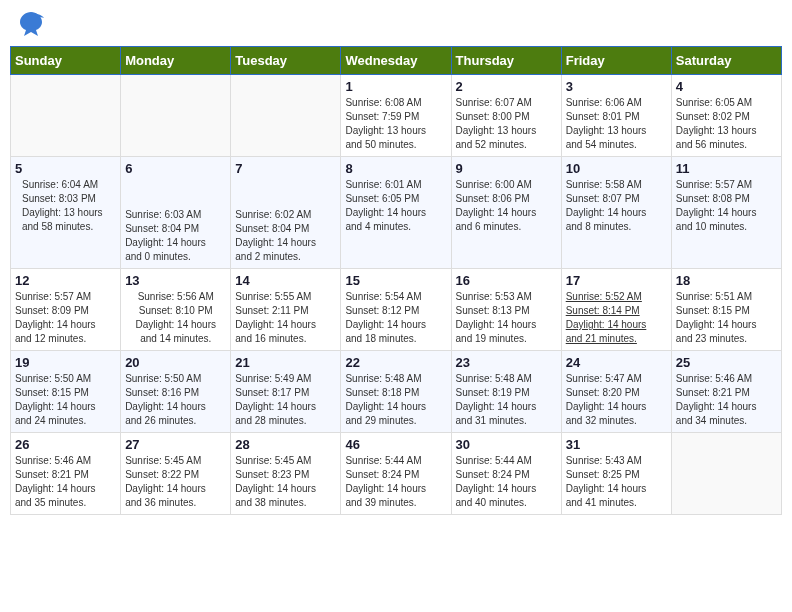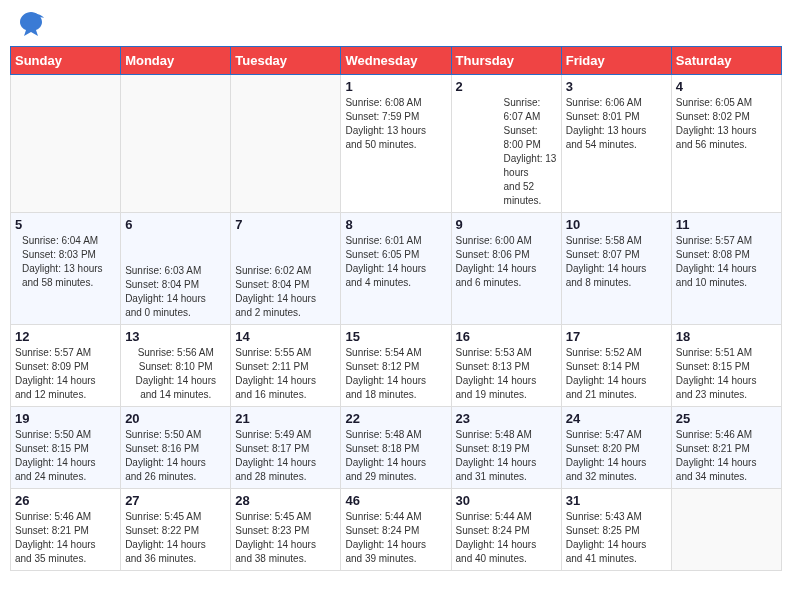--- a/index.html
+++ b/index.html
@@ -46,21 +46,21 @@
     .subtitle {
       font-size: 14px;
       color: #333;
     }
     table {
       width: 100%;
       border-collapse: collapse;
       table-layout: fixed;
     }
     thead th {
-      background-color: #ef4444;
+      background-color: #4d7c0f;
       color: #fff;
       font-size: 13px;
       font-weight: bold;
       padding: 6px 4px;
       text-align: left;
       border: 1px solid #2a6bc5;
     }
     tbody td {
       border: 1px solid #ddd;
       vertical-align: top;
@@ -128,21 +128,21 @@
         <td class="empty"></td>
         <td>
           <div class="day-num">1</div>
           <div class="day-info" style="white-space: pre-line;">Sunrise: 6:08 AM
 Sunset: 7:59 PM
 Daylight: 13 hours
 and 50 minutes.</div>
         </td>
         <td>
           <div class="day-num">2</div>
-          <div class="day-info" style="white-space: pre-line; margin-left: 48px;">Sunrise: 6:07 AM
+          <div class="day-info" style="white-space: pre-line;">Sunrise: 6:07 AM
 Sunset: 8:00 PM
 Daylight: 13 hours
 and 52 minutes.</div>
         </td>
         <td>
           <div class="day-num">3</div>
           <div class="day-info" style="white-space: pre-line;">Sunrise: 6:06 AM
 Sunset: 8:01 PM
 Daylight: 13 hours
 and 54 minutes.</div>
@@ -237,21 +237,21 @@
         </td>
         <td>
           <div class="day-num">16</div>
           <div class="day-info" style="white-space: pre-line;">Sunrise: 5:53 AM
 Sunset: 8:13 PM
 Daylight: 14 hours
 and 19 minutes.</div>
         </td>
         <td>
           <div class="day-num">17</div>
-          <div class="day-info" style="white-space: pre-line;">Sunrise: 5:52 AM
+          <div class="day-info" style="white-space: pre-line; text-decoration: underline;">Sunrise: 5:52 AM
 Sunset: 8:14 PM
 Daylight: 14 hours
 and 21 minutes.</div>
         </td>
         <td>
           <div class="day-num">18</div>
           <div class="day-info" style="white-space: pre-line;">Sunrise: 5:51 AM
 Sunset: 8:15 PM
 Daylight: 14 hours
 and 23 minutes.</div>

